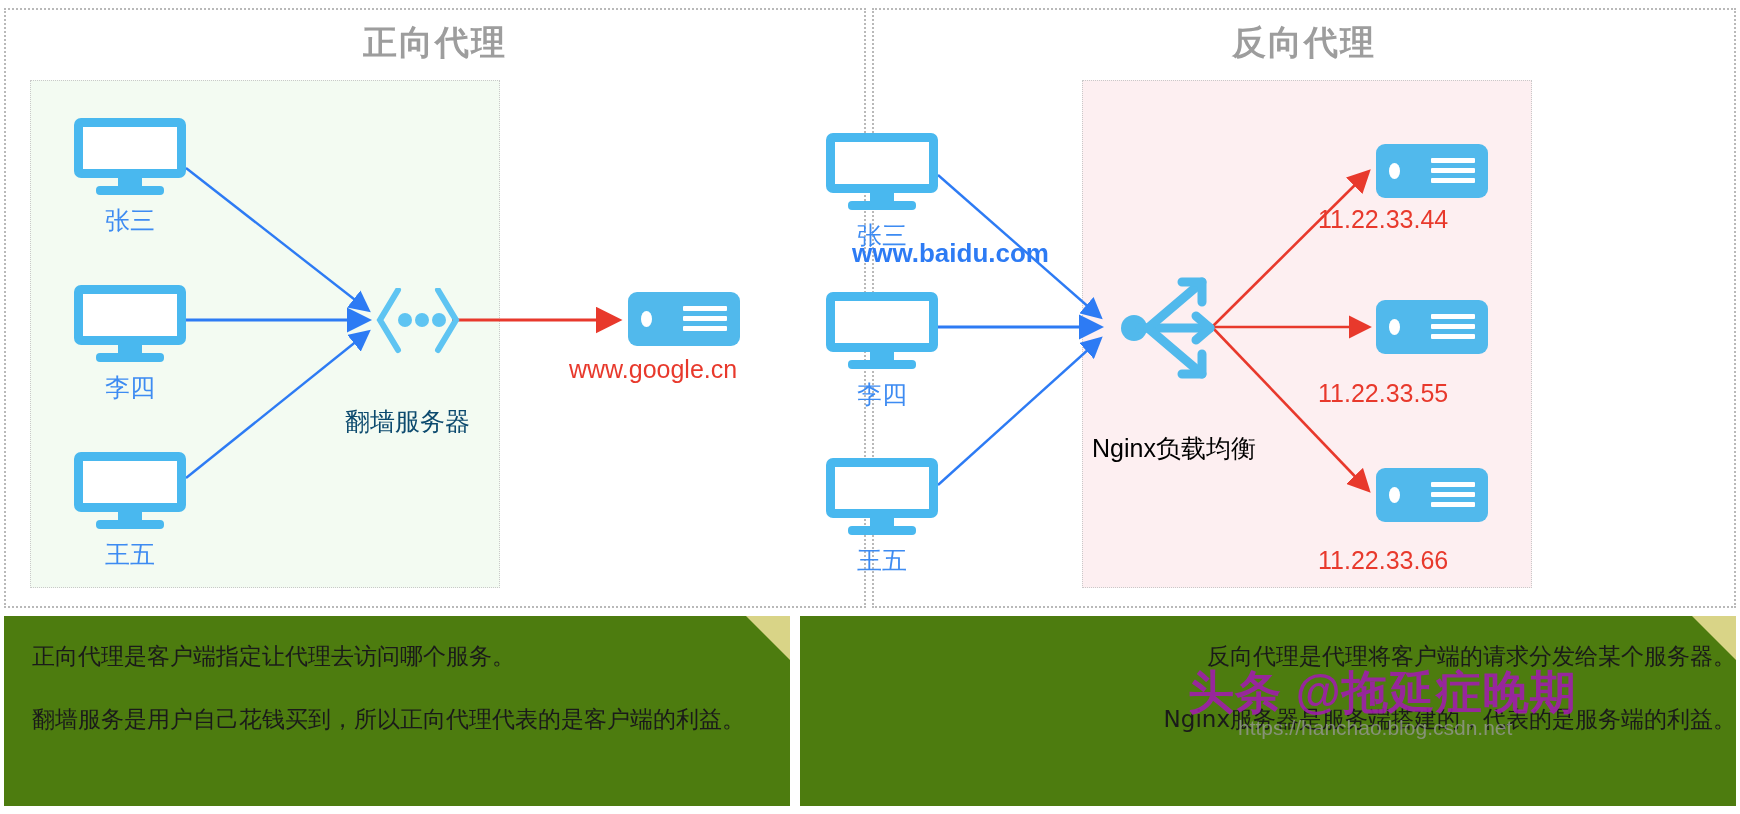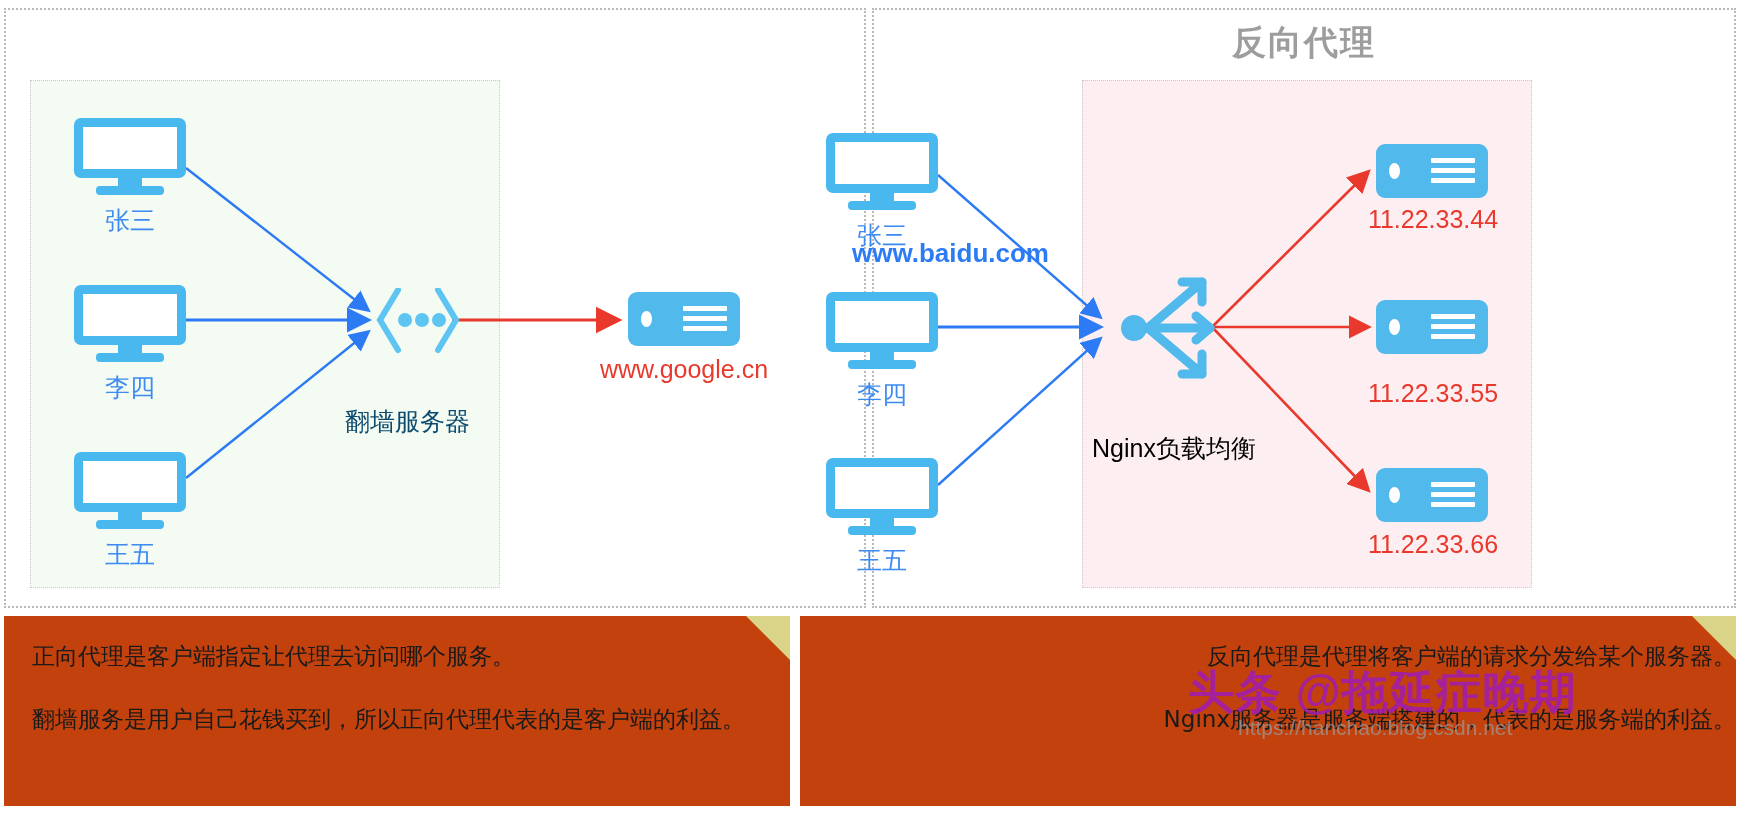--- a/index.html
+++ b/index.html
@@ -36,36 +36,36 @@
     position:absolute;width:140px;text-align:center;left:-14px;top:86px;
     font-size:25px;color:#3d8bf2;
   }
 
   
   .server{position:absolute;width:112px;height:54px;border-radius:9px;background:#51b9ec;}
   .server .led{position:absolute;left:13px;top:19px;width:11px;height:16px;border-radius:50%;background:#fff;}
   .server .bars{position:absolute;right:13px;top:14px;width:44px;height:26px;}
   .server .bars i{display:block;height:5px;background:#fff;border-radius:1px;margin-bottom:5px;}
   .server-label{
-    position:absolute;width:230px;text-align:center;
+    position:absolute;width:230px;text-align:left;
     font-size:25px;color:#e8392c;
   }
 
   
   .canvas-label{position:absolute;font-size:25px;white-space:nowrap;}
   .lbl-red{color:#000000;text-align:center;}
   .lbl-blue{color:#0c4a6e;}
   .lbl-blue-bold{color:#2d7bf4;font-weight:bold;font-size:26px;}
 
   
   #wires{position:absolute;left:0;top:0;width:1740px;height:814px;pointer-events:none;}
 
   
   .caption{
-    position:absolute;top:616px;height:190px;background:#c2410c;box-sizing:border-box;
+    position:absolute;top:616px;height:190px;background:#4d7c0f;box-sizing:border-box;
     padding:26px 0 0 28px;
   }
   #caption-left{left:4px;width:786px;}
   #caption-right{left:800px;width:936px;text-align:right;}
   .caption p{
     margin:0 0 34px 0;font-size:23px;color:#1a1a1a;line-height:1.25;
     font-family:"DejaVu Sans","Liberation Sans",sans-serif;
   }
   .dogear{position:absolute;top:0;right:0;width:0;height:0;
           border-top:44px solid #d9d487;border-left:44px solid transparent;}
@@ -79,20 +79,21 @@
     position:absolute;left:1238px;top:716px;font-size:21px;color:#9a9a9a;
     opacity:.75;white-space:nowrap;
   }
 </style>
 </head>
 <body>
 
 <div id="stage">
 
   <div class="panel" id="panel-forward">
+    <div class="panel-title">正向代理</div>
     <div class="zone" id="zone-clients-left"></div>
   </div>
 
   <div class="panel" id="panel-reverse">
     <div class="panel-title">反向代理</div>
     <div class="zone" id="zone-servers-right"></div>
   </div>
 
   <svg id="wires" viewBox="0 0 1740 814">
     <defs>
@@ -214,21 +215,21 @@
   <div class="server-label" style="left:1318px;top:363px;margin-top:16px;">11.22.33.55</div>
 
   <div class="server" style="left:1376px;top:468px;">
     <div class="led"></div>
     <div class="bars">
         <i></i>
         <i></i>
         <i></i>
       </div>
   </div>
-  <div class="server-label" style="left:1318px;top:530px;">11.22.33.66</div>
+  <div class="server-label" style="left:1318px;top:546px;">11.22.33.66</div>
 
   <div class="caption" id="caption-left">
     <div class="dogear"></div>
     <p>正向代理是客户端指定让代理去访问哪个服务。</p>
     <p>翻墙服务是用户自己花钱买到，所以正向代理代表的是客户端的利益。</p>
   </div>
 
   <div class="caption" id="caption-right">
     <div class="dogear"></div>
     <p>反向代理是代理将客户端的请求分发给某个服务器。</p>

